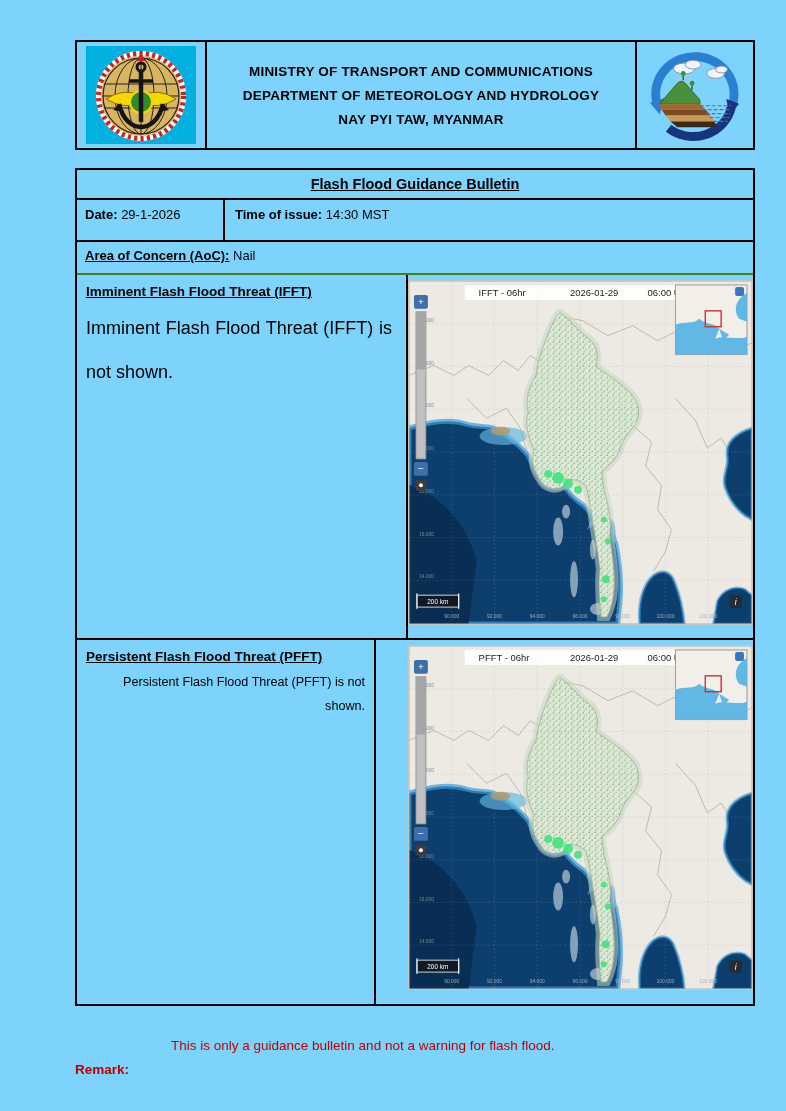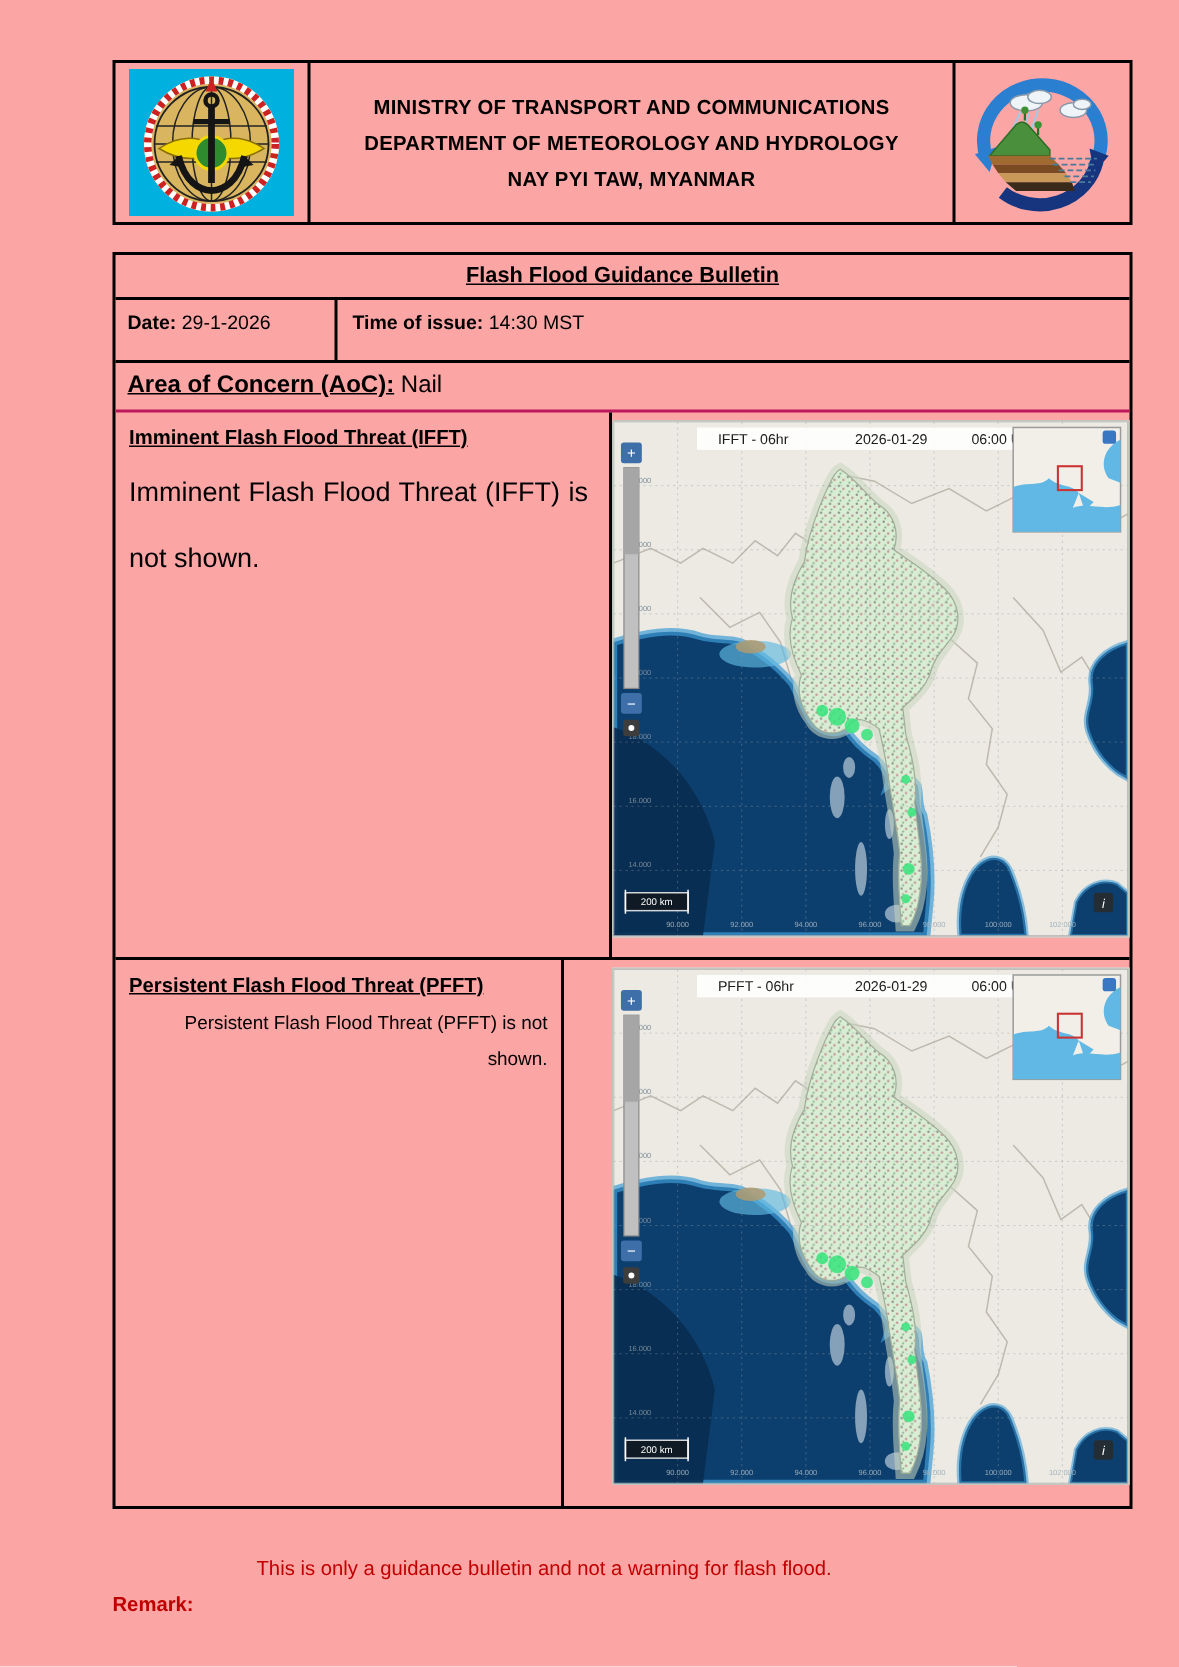--- a/index.html
+++ b/index.html
@@ -1,34 +1,34 @@
 <!DOCTYPE html>
 <html><head>
 <meta charset="utf-8">
 <style>
   html,body{margin:0;padding:0;background:#ffffff;}
   .page{
-    position:relative;width:786px;height:1111px;margin:0 auto;background:#fca5a5;
+    position:relative;width:786px;height:1111px;margin:0 auto;background:#7dd3fc;
     font-family:"Liberation Sans","DejaVu Sans",sans-serif;color:#000;
   }
   
   .header-box{position:absolute;left:75px;top:40px;width:676px;height:106px;border:2px solid #000;display:flex;}
   .logo-cell{width:128px;border-right:2px solid #000;display:flex;align-items:center;justify-content:center;}
   .logo-cell.right{width:116px;border-right:none;border-left:2px solid #000;}
   .title-cell{flex:1;display:flex;flex-direction:column;justify-content:center;text-align:center;gap:9px;}
   .title-cell div{font-weight:bold;font-size:13.5px;letter-spacing:.2px;}
   
   .doc-table{position:absolute;left:75px;top:168px;width:676px;border:2px solid #000;}
   .row-title{height:28px;border-bottom:2px solid #000;display:flex;align-items:center;justify-content:center;font-weight:bold;font-size:14.5px;}
   .row-title span{text-decoration:underline;}
   .row-date{height:40px;border-bottom:2px solid #000;display:flex;font-size:13px;}
   .cell-date{width:130px;border-right:2px solid #000;padding:7px 8px;}
   .cell-time{flex:1;padding:7px 10px;}
   .lbl{font-weight:bold;}
-  .row-aoc{height:25px;border-bottom:2px solid #be185d;padding:6px 8px 0 8px;font-size:16px;}
+  .row-aoc{height:25px;border-bottom:2px solid #4d7c0f;padding:6px 8px 0 8px;font-size:13px;}
   .row-aoc .lbl{text-decoration:underline;}
   .row-section{display:flex;border-bottom:2px solid #000;height:363px;}
   .row-section.last{border-bottom:none;height:364px;gap:32px;}
   .section-text{width:388px;border-right:2px solid #000;padding:9px 9px 0 9px;box-sizing:border-box;}
   .section-heading{font-weight:bold;font-size:13.5px;text-decoration:underline;margin-bottom:7px;}
   .section-body{font-size:18px;text-align:justify;line-height:2.45;max-width:306px;}
   .section-body.tight{font-size:12.6px;line-height:1.9;text-align:right;max-width:306px;}
   .section-map{flex:1;display:flex;align-items:flex-start;justify-content:flex-start;padding-top:5px;}
   svg.map-svg{width:343px;height:343px;background:#eceae3;border:1px solid #c6c6c0;}
   

